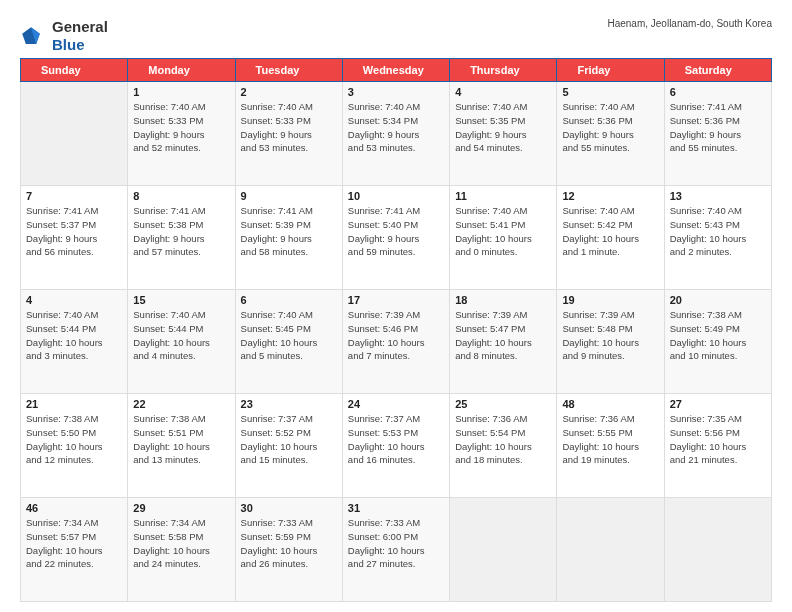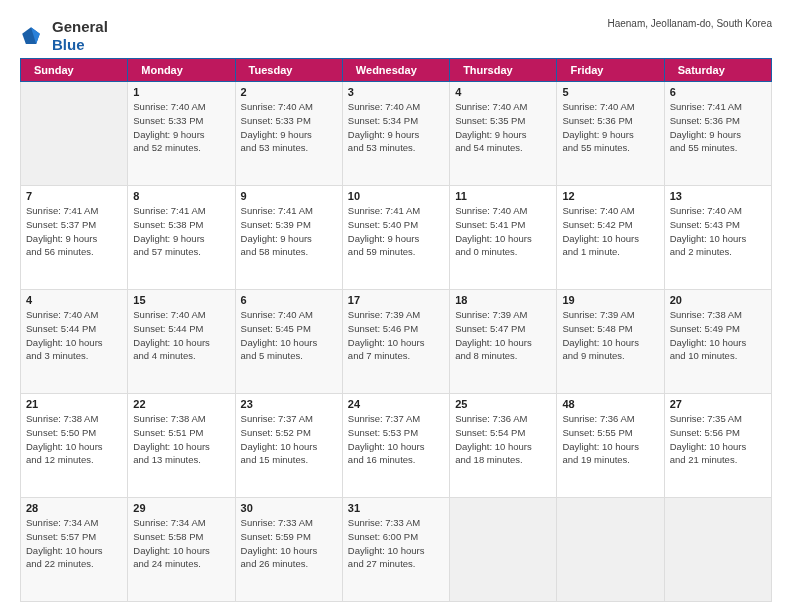--- a/index.html
+++ b/index.html
@@ -48,24 +48,24 @@
       font-weight: normal;
     }
     .calendar {
       flex: 1;
       border-collapse: collapse;
       width: 100%;
       table-layout: fixed;
       font-size: 10px;
     }
     .calendar thead th {
-      background-color: #be185d;
+      background-color: #ef4444;
       color: #fff;
       text-align: left;
-      padding: 5px 13px;
+      padding: 5px 20px;
       font-size: 11px;
       font-weight: bold;
       border: 1px solid #1a5fa8;
     }
     .calendar tbody tr {
       border-bottom: 1px solid #ccc;
     }
     .calendar tbody td {
       vertical-align: top;
       padding: 4px 5px;
@@ -322,21 +322,21 @@
           <td>
             <span class="day-number">27</span>
             <div class="day-info" style="white-space: pre-line;">Sunrise: 7:35 AM
 Sunset: 5:56 PM
 Daylight: 10 hours
 and 21 minutes.</div>
           </td>
         </tr>
         <tr>
           <td>
-            <span class="day-number">28</span>
+            <span class="day-number">46</span>
             <div class="day-info" style="white-space: pre-line;">Sunrise: 7:34 AM
 Sunset: 5:57 PM
 Daylight: 10 hours
 and 22 minutes.</div>
           </td>
           <td>
             <span class="day-number">29</span>
             <div class="day-info" style="white-space: pre-line;">Sunrise: 7:34 AM
 Sunset: 5:58 PM
 Daylight: 10 hours

